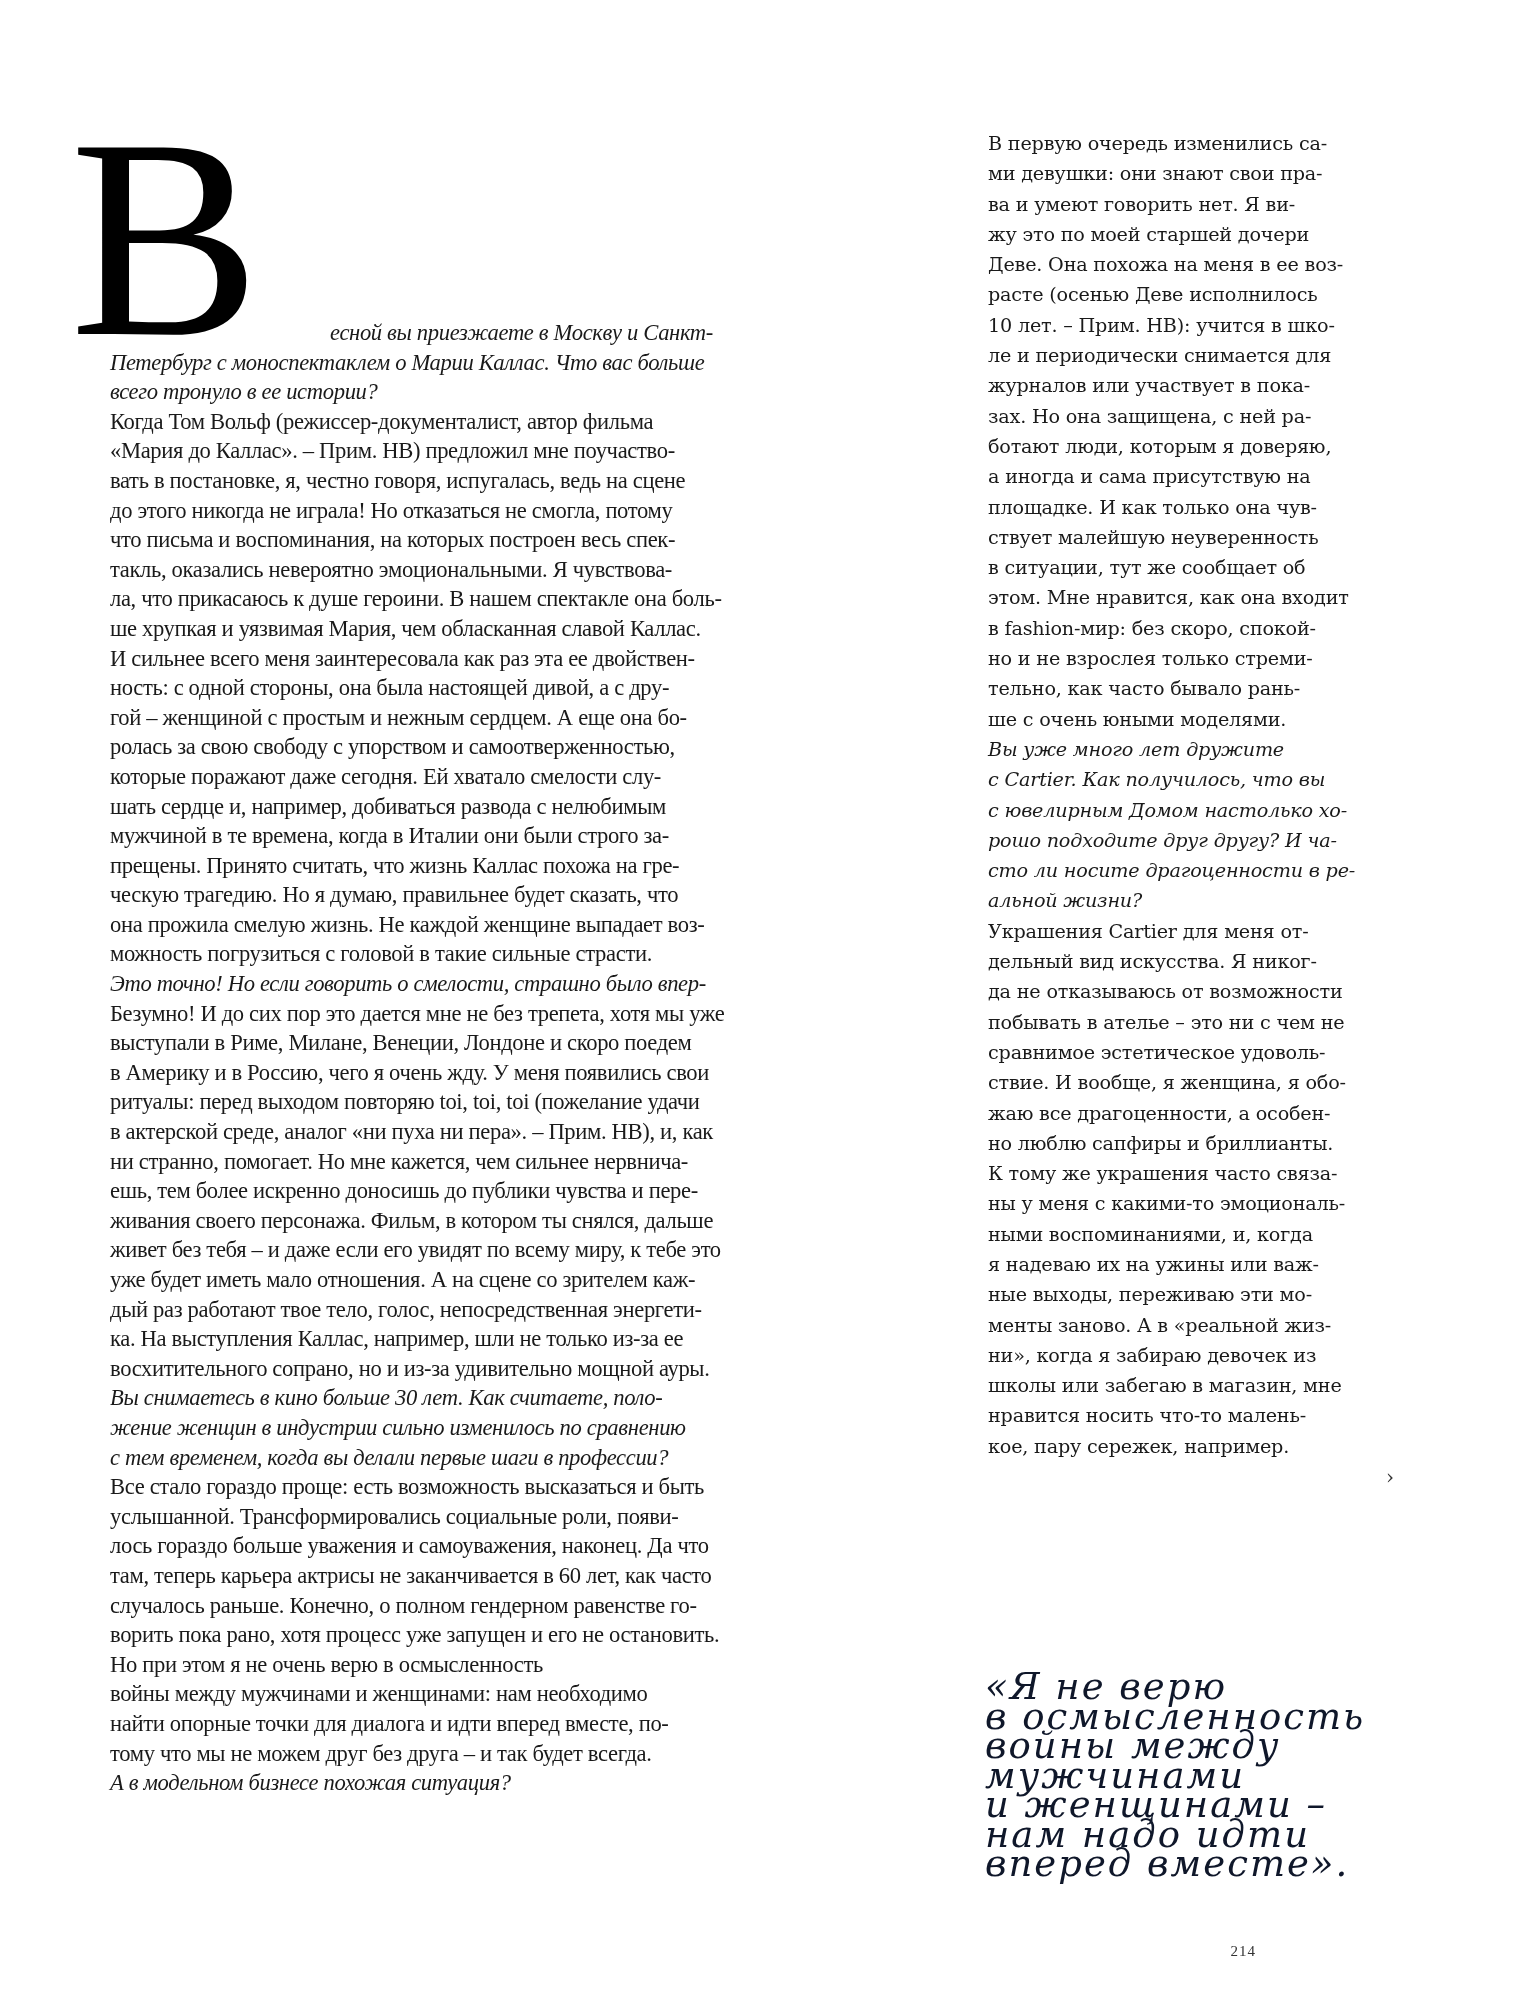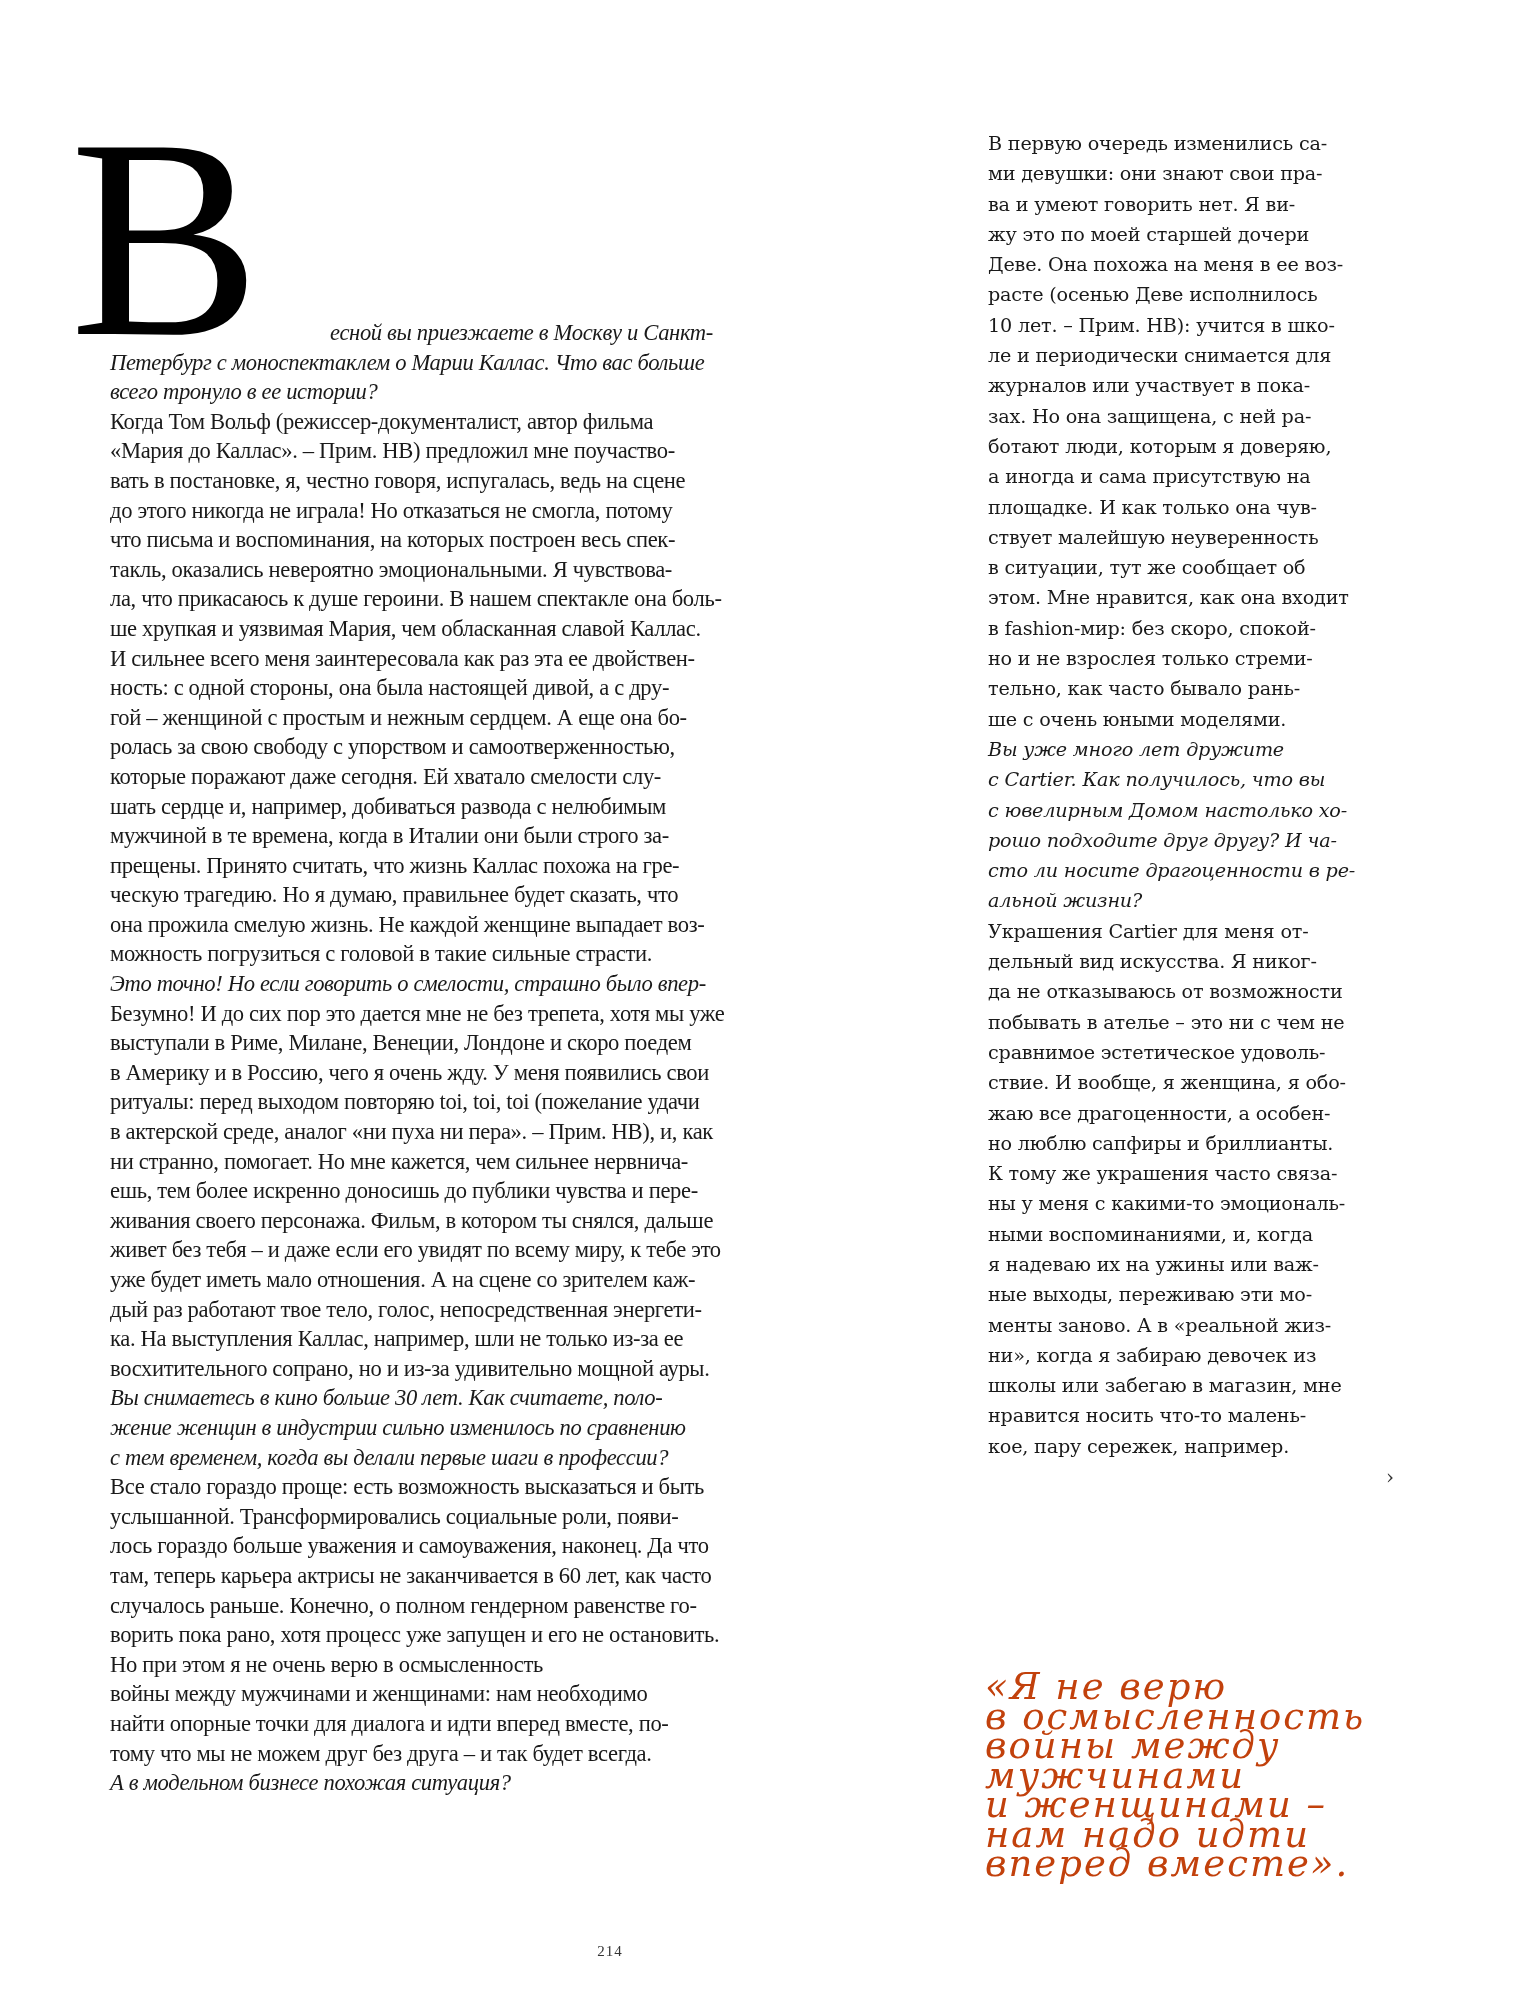--- a/index.html
+++ b/index.html
@@ -12,24 +12,24 @@
   .col-right { left: 988px; top: 129px; width: 420px; }
   .line { display: block; white-space: nowrap; height: 29.6px; line-height: 29.6px; font-size: 22.2px; }
   .col-left .line { font-family: "Liberation Serif", serif; font-size: 22.6px; letter-spacing: -0.35px; }
   .col-right .line { font-family: "DejaVu Serif", serif; font-size: 19.2px; letter-spacing: -0.2px; height: 30.3px; line-height: 30.3px; }
   .q { font-style: italic; font-weight: normal; }
   .first { padding-left: 220px; }
   .next-arrow { position: absolute; left: 1386px; top: 1465px; font-size: 20px;
                 font-family: "DejaVu Serif", serif; color: #333; }
   .pullquote { position: absolute; left: 985px; top: 1672px; width: 380px;
                font-family: "DejaVu Serif", serif; font-style: italic; font-size: 37px;
-               line-height: 29.5px; letter-spacing: 2px; color: #c2410c; font-weight: normal; }
+               line-height: 29.5px; letter-spacing: 2px; color: #0f172a; font-weight: normal; }
   .pullquote span { display: block; white-space: nowrap; }
-  .folio { position: absolute; left: 0; width: 1220px; top: 1943px; text-align: center;
-           font-family: "Liberation Serif", serif; font-size: 15px; color: #333; letter-spacing: 1px; }
+  .folio { position: absolute; left: 0; width: 1220px; top: 1943px; text-align: right;
+           font-family: "Liberation Serif", serif; font-size: 15px; color: #333; letter-spacing: 1px; padding-left: 36px; }
 </style>
 </head>
 <body>
 
 <div class="dropcap">В</div>
 
 <div class="col col-left" id="col-left">
     <span class="line q first">есной вы приезжаете в Москву и Санкт-</span>
     <span class="line q">Петербург с моноспектаклем о Марии Каллас. Что вас больше</span>
     <span class="line q">всего тронуло в ее истории?</span>

